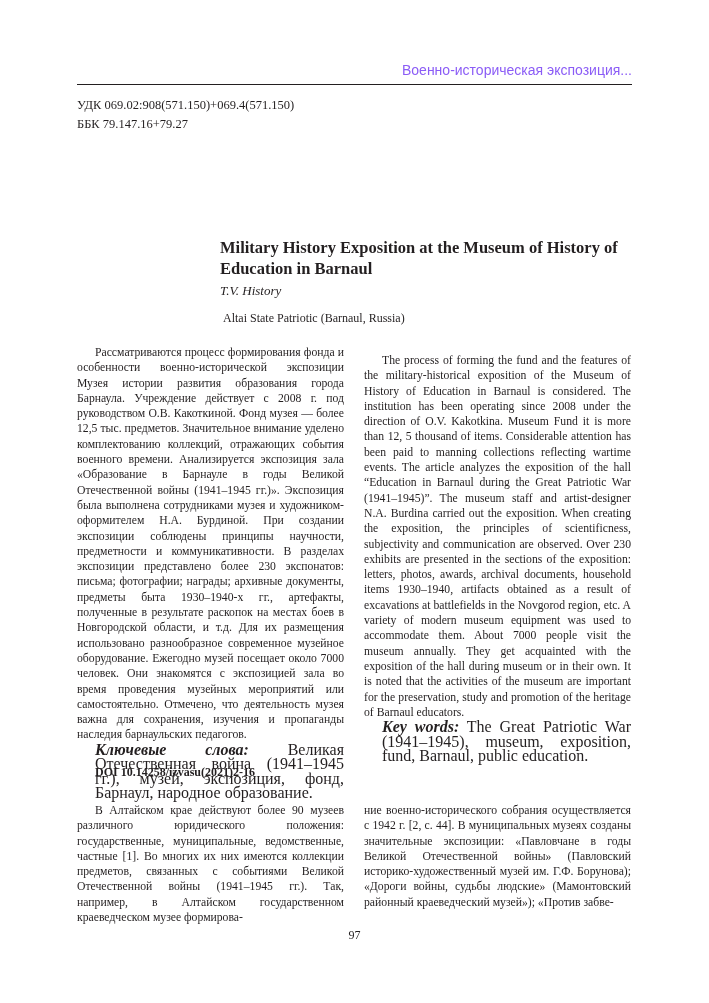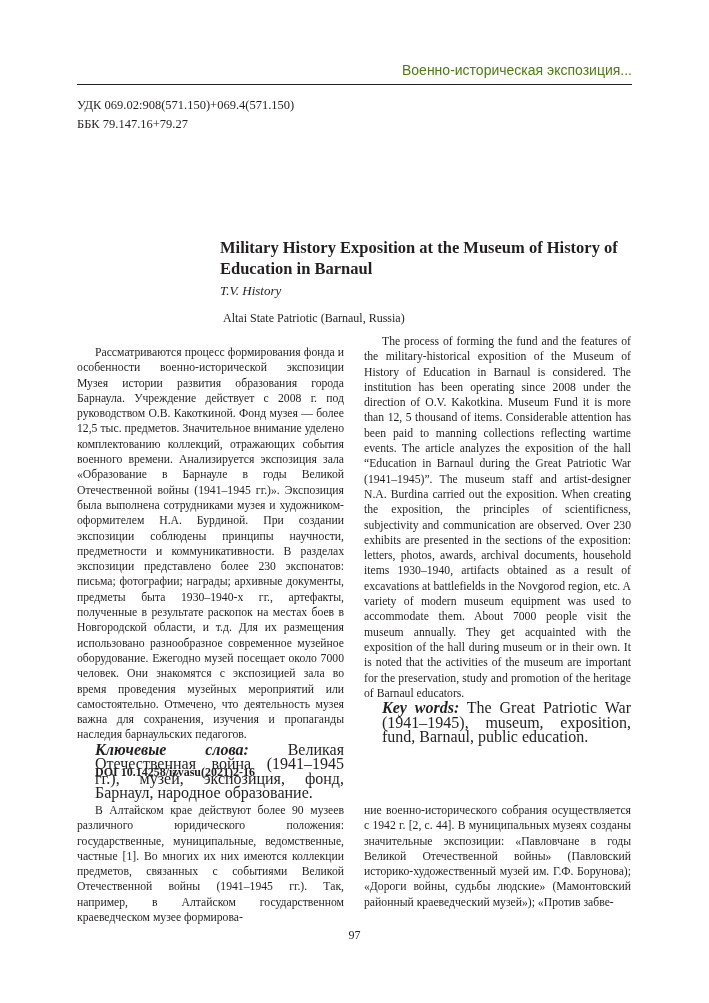--- a/index.html
+++ b/index.html
@@ -1,20 +1,20 @@
 <!DOCTYPE html>
 <html><head>
 <meta charset="utf-8">
 <style>
   html, body { margin: 0; padding: 0; background: #ffffff; }
   body { width: 709px; height: 1003px; position: relative; overflow: hidden;
          font-family: "Liberation Serif", "DejaVu Serif", serif; color: #231f20; }
   .abs { position: absolute; }
   .running-head { left: 77px; width: 555px; top: 62px; text-align: right;
-                  font-family: "Liberation Sans", "DejaVu Sans", sans-serif; font-size: 14px; color: #4d7c0f; }
+                  font-family: "Liberation Sans", "DejaVu Sans", sans-serif; font-size: 14px; color: #8b5cf6; }
   .head-rule { left: 77px; top: 84px; width: 555px; height: 0; border-top: 1px solid #231f20; }
   .udk { left: 77px; top: 96px; font-size: 12.5px; line-height: 19px; }
   .title-block { left: 220px; width: 420px; }
   .title { font-weight: bold; font-size: 16.5px; line-height: 21px; }
   .author { font-style: italic; font-size: 13px; margin-top: 4px; }
   .affil { font-size: 12px; margin-top: 12px; padding-left: 3px; }
   .col { width: 267px; font-size: 11.7px; line-height: 15.3px; text-align: justify; }
   .col p { margin: 0; text-indent: 18px; }
   .col p.noindent { text-indent: 0; }
   .kw { font-size: 16px; line-height: 14.5px; padding-left: 18px; text-align: justify; margin: 0; }
@@ -40,21 +40,21 @@
   <div class="title">Military History Exposition at the Museum of History of Education in Barnaul</div>
   <div class="author">T.V. History</div>
   <div class="affil">Altai State Patriotic (Barnaul, Russia)</div>
 </div>
 
 <div class="abs col" style="left:77px; top:345px;">
   <p>Рассматриваются процесс формирования фонда и особенности военно-исторической экспозиции Музея истории развития образования города Барнаула. Учреждение действует с 2008 г. под руководством О.В. Какоткиной. Фонд музея — более 12,5 тыс. предметов. Значительное внимание уделено комплектованию коллекций, отражающих события военного времени. Анализируется экспозиция зала «Образование в Барнауле в годы Великой Отечественной войны (1941–1945 гг.)». Экспозиция была выполнена сотрудниками музея и художником-оформителем Н.А. Бурдиной. При создании экспозиции соблюдены принципы научности, предметности и коммуникативности. В разделах экспозиции представлено более 230 экспонатов: письма; фотографии; награды; архивные документы, предметы быта 1930–1940-х гг., артефакты, полученные в результате раскопок на местах боев в Новгородской области, и т.д. Для их размещения использовано разнообразное современное музейное оборудование. Ежегодно музей посещает около 7000 человек. Они знакомятся с экспозицией зала во время проведения музейных мероприятий или самостоятельно. Отмечено, что деятельность музея важна для сохранения, изучения и пропаганды наследия барнаульских педагогов.</p>
   <p class="kw noindent"><b>Ключевые слова:</b> <span>Великая Отечественная война (1941–1945 гг.), музей, экспозиция, фонд, Барнаул, народное образование.</span></p>
 </div>
 
-<div class="abs col" style="left:364px; top:334px;">
+<div class="abs col" style="left:364px; top:353px;">
   <p>The process of forming the fund and the features of the military-historical exposition of the Museum of History of Education in Barnaul is considered. The institution has been operating since 2008 under the direction of O.V. Kakotkina. Museum Fund it is more than 12, 5 thousand of items. Considerable attention has been paid to manning collections reflecting wartime events. The article analyzes the exposition of the hall “Education in Barnaul during the Great Patriotic War (1941–1945)”. The museum staff and artist-designer N.A. Burdina carried out the exposition. When creating the exposition, the principles of scientificness, subjectivity and communication are observed. Over 230 exhibits are presented in the sections of the exposition: letters, photos, awards, archival documents, household items 1930–1940, artifacts obtained as a result of excavations at battlefields in the Novgorod region, etc. A variety of modern museum equipment was used to accommodate them. About 7000 people visit the museum annually. They get acquainted with the exposition of the hall during museum or in their own. It is noted that the activities of the museum are important for the preservation, study and promotion of the heritage of Barnaul educators.</p>
   <p class="kw noindent"><b>Key words:</b> <span>The Great Patriotic War (1941–1945), museum, exposition, fund, Barnaul, public education.</span></p>
 </div>
 
 <div class="abs doi" style="left:95px; top:765px;">DOI 10.14258/izvasu(2021)2-16</div>
 
 <div class="abs col" style="left:77px; top:803px;">
   <p>В Алтайском крае действуют более 90 музеев различного юридического положения: государственные, муниципальные, ведомственные, частные [1]. Во многих их них имеются коллекции предметов, связанных с событиями Великой Отечественной войны (1941–1945 гг.). Так, например, в Алтайском государственном краеведческом музее формирова-</p>
 </div>
 <div class="abs col" style="left:364px; top:803px;">

